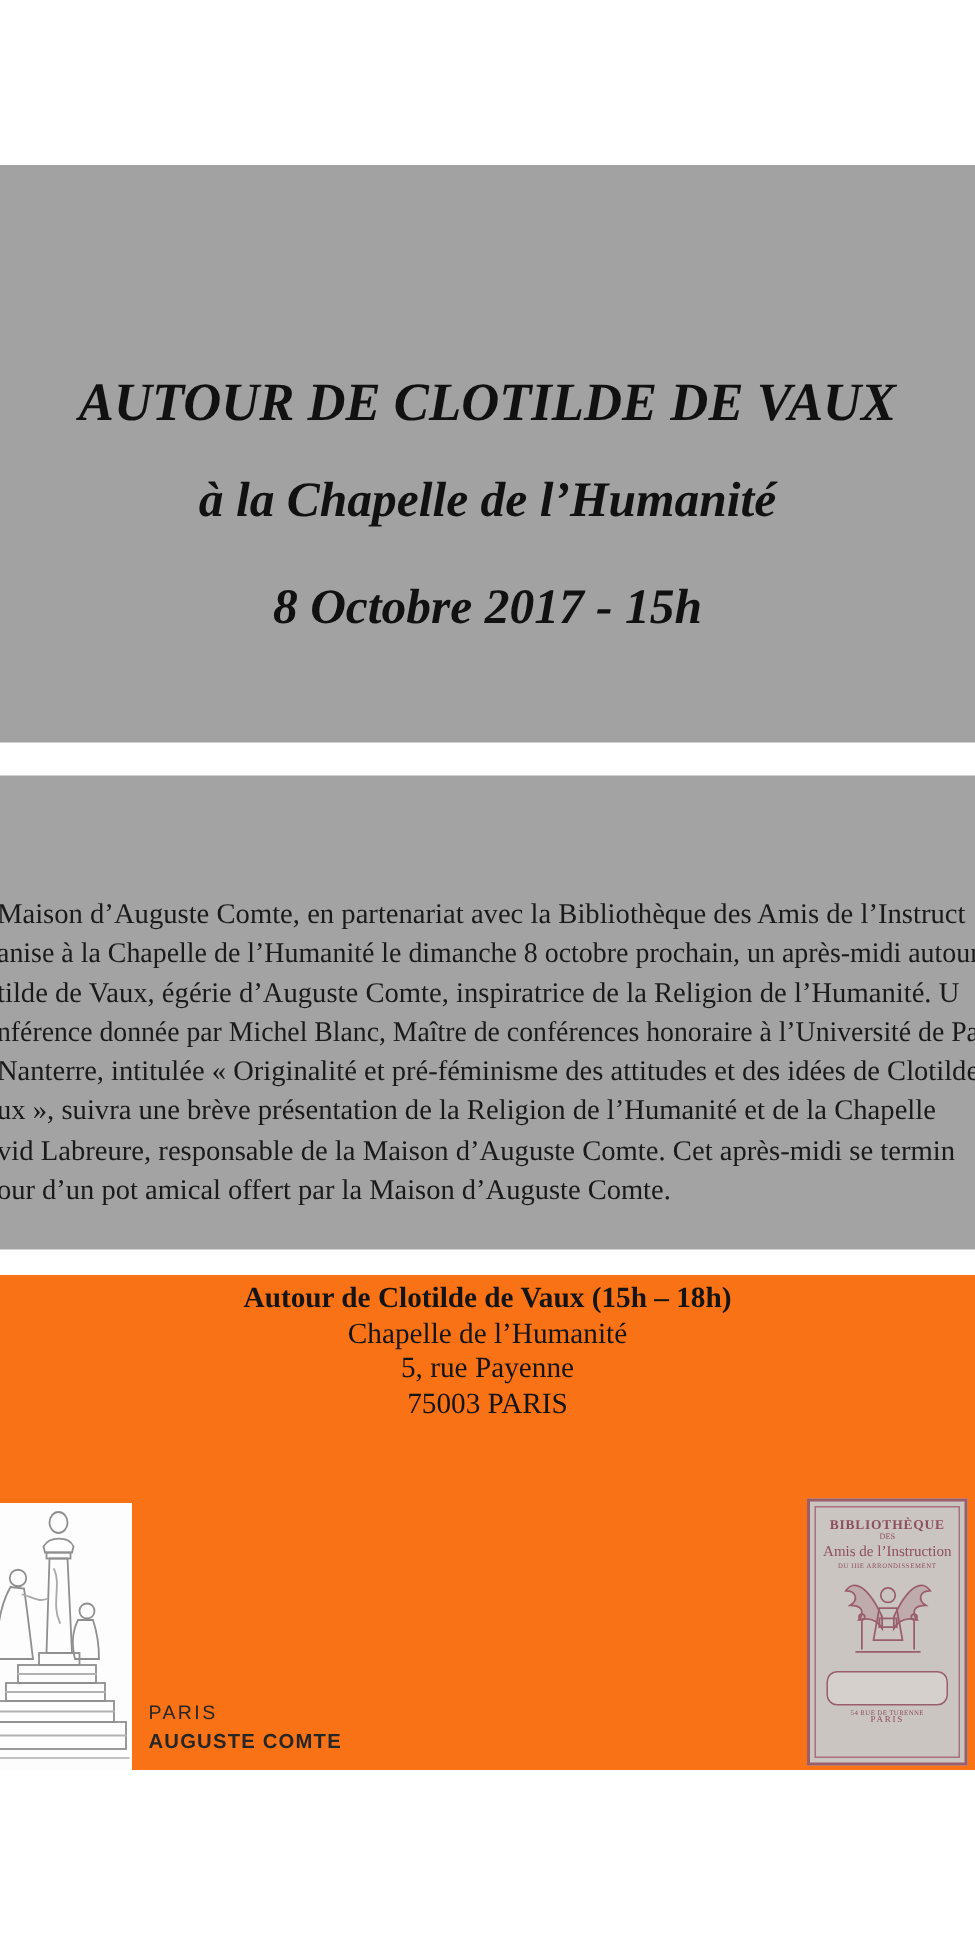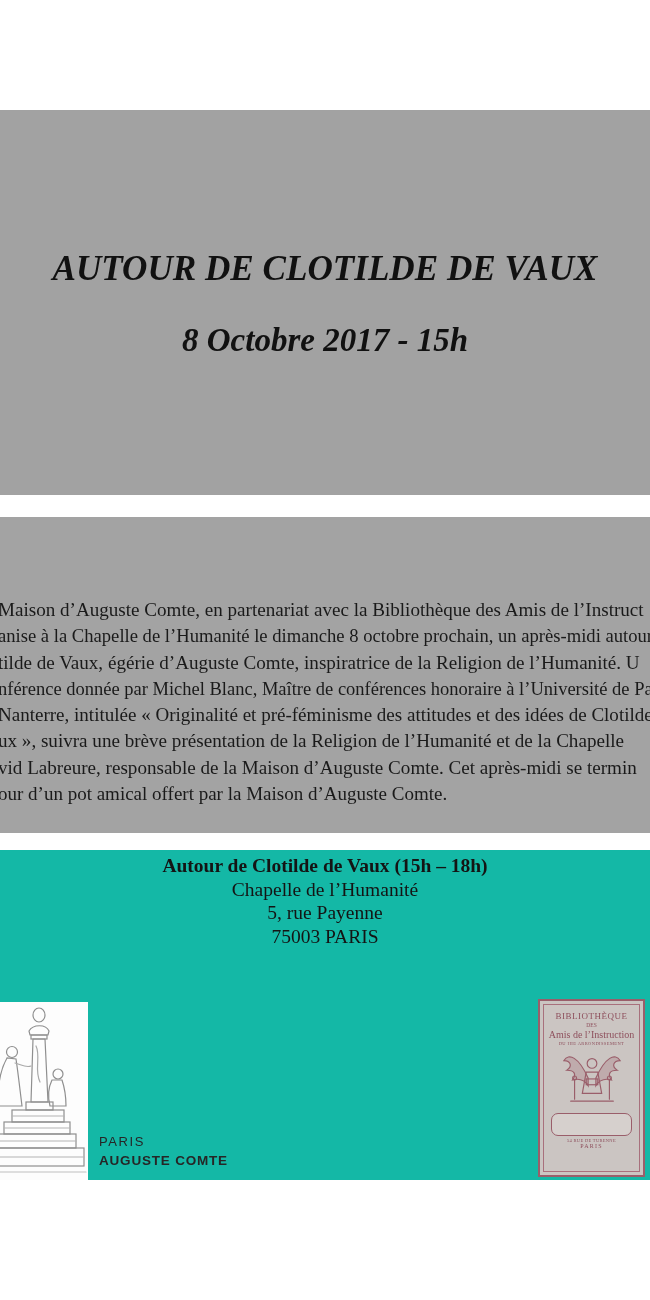--- a/index.html
+++ b/index.html
@@ -33,21 +33,21 @@
     background:#a3a3a3; overflow:hidden;
   }
   .intro-paragraph { margin-top:80px; }
   .pline {
     display:block; white-space:nowrap; font-size:19px; line-height:26.3px;
     color:#1a1a1a; margin-left:-2px;
   }
   
   .banner-bottom {
     position:absolute; left:0; top:850px; width:650px; height:330px;
-    background:#14b8a6;
+    background:#f97316;
   }
   .venue { text-align:center; padding-top:4px; font-size:19.5px; line-height:23.6px; color:#141414; }
   .venue-title { font-weight:bold; }
   
   .maison-logo-box {
     position:absolute; left:-18px; top:152px; width:106px; height:178px;
     background:#fdfdfd;
   }
   .maison-wordmark {
     position:absolute; left:99px; top:284px;
@@ -58,39 +58,40 @@
   
   .cover {
     position:absolute; left:538px; top:149px; width:107px; height:178px;
     background:#cbc5c2; border:2px solid #9a5e6a;
   }
   .cover-inner {
     position:absolute; inset:3px; border:1px solid #a8707c;
     text-align:center; color:#8e4f5c; padding-top:6px;
     font-family:"Liberation Serif","DejaVu Serif",serif;
   }
-  .cover-header { font-size:9px; font-weight:normal; letter-spacing:0.5px; }
+  .cover-header { font-size:9px; font-weight:bold; letter-spacing:0.5px; }
   .cover-des { font-size:5.5px; margin-top:1px; }
   .cover-script { font-size:10px; margin-top:1px; }
   .cover-sub { font-size:4.5px; letter-spacing:0.4px; margin-top:1px; }
   .cover-figure { margin-top:1px; }
   .cover-cartouche {
     margin:2px 7px 2px; height:23px; border:1px solid #9a5e6a;
     border-radius:7px; background:#d6d0cd;
   }
   .cover-street { font-size:4.5px; letter-spacing:0.3px; }
   .cover-city { font-size:6px; letter-spacing:1.2px; }
 </style>
 </head>
 <body>
 
 <div class="page">
 
   <div class="banner-top">
     <span class="event-title" style="transform-origin: center center; transform: scaleX(0.975385);">AUTOUR DE CLOTILDE DE VAUX</span>
+    <span class="event-location">à la Chapelle de l’Humanité</span>
     <span class="event-datetime">8 Octobre 2017 - 15h</span>
   </div>
 
   <div class="intro-panel">
     <div class="intro-paragraph">
       <span class="pline" style="transform-origin: left center; transform: scaleX(1.0046);">Maison d’Auguste Comte, en partenariat avec la Bibliothèque des Amis de l’Instruct</span>
       <span class="pline" style="transform-origin: left center; transform: scaleX(0.979073);">anise à la Chapelle de l’Humanité le dimanche 8 octobre prochain, un après-midi autour</span>
       <span class="pline" style="transform-origin: left center; transform: scaleX(1.0046);">tilde de Vaux, égérie d’Auguste Comte, inspiratrice de la Religion de l’Humanité. U</span>
       <span class="pline" style="transform-origin: left center; transform: scaleX(0.973254);">nférence donnée par Michel Blanc, Maître de conférences honoraire à l’Université de Pa</span>
       <span class="pline" style="transform-origin: left center; transform: scaleX(1.00153);">Nanterre, intitulée « Originalité et pré-féminisme des attitudes et des idées de Clotilde</span>

